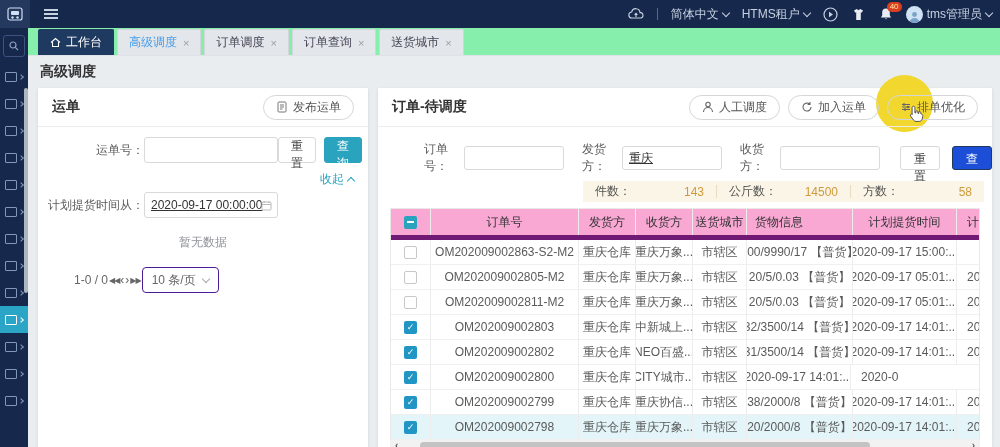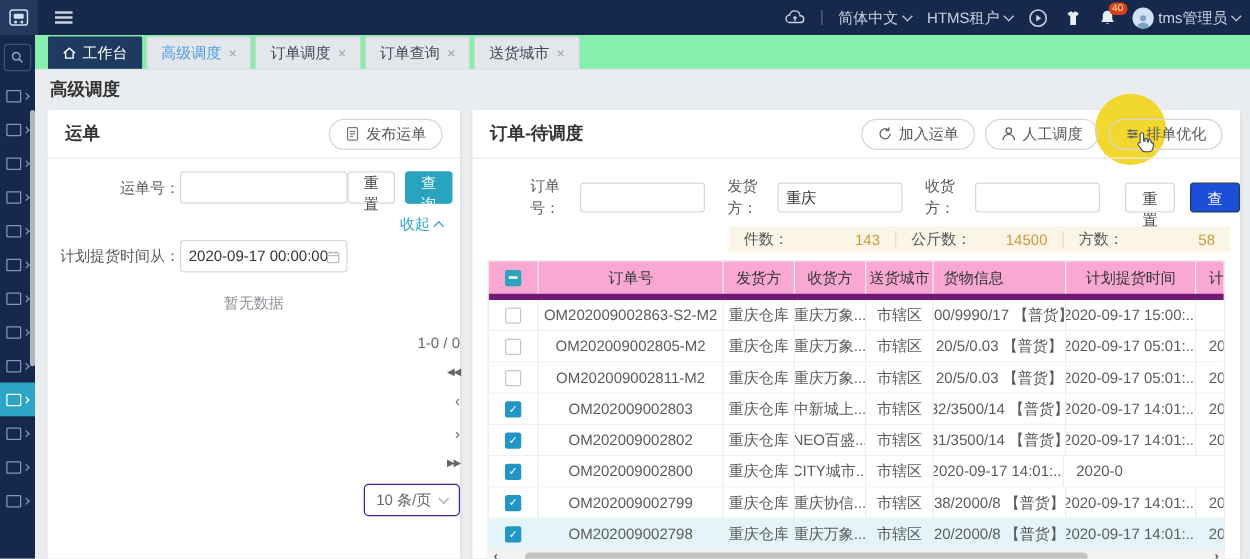--- a/index.html
+++ b/index.html
@@ -39,31 +39,31 @@
   .card{position:absolute;background:#fff;box-shadow:0 1px 3px rgba(0,0,0,.10);}
   .card-l{left:38px;top:88px;width:330px;bottom:0;}
   .card-r{left:378px;top:88px;width:614px;bottom:0;}
   .card-header{height:38px;display:flex;align-items:center;justify-content:space-between;padding:0 14px;border-bottom:1px solid #ececec;position:relative;z-index:2;}
   .card-title{font-weight:bold;font-size:14px;color:#333;}
   .pill-btn{display:inline-flex;align-items:center;gap:5px;border:1px solid #d4d7da;border-radius:13px;padding:0 12px;height:25px;font-size:12px;color:#555;background:transparent;cursor:pointer;white-space:nowrap;}
   .hdr-actions{display:flex;align-items:center;gap:8px;}
   
   .form-row{display:flex;align-items:center;padding:0 8px;margin-top:10px;}
   .f-label{width:98px;text-align:right;color:#5a5a5a;font-size:12px;flex-shrink:0;}
-  .text-input{height:24px;border:1px solid #d9d9d9;border-radius:3px;padding:0 6px;font-size:12px;color:#333;outline:none;background:#fff;font-family:inherit;}
+  .text-input{height:24px;border:1px solid #d9d9d9;border-radius:3px;padding:0 6px;font-size:12px;color:#333;outline:none;background:#fff;font-family:inherit;text-decoration:underline;}
   .w-input{width:120px;}
   .btn{height:26px;padding:0 12px;font-size:12px;border-radius:3px;cursor:pointer;font-family:inherit;}
   .btn.plain{background:#fff;border:1px solid #d9d9d9;color:#444;}
   .btn.teal{background:#2aa3bf;border:1px solid #2aa3bf;color:#fff;}
   .btn.navy{background:#1d4ed8;border:1px solid #1f3a5f;color:#fff;}
   .collapse-row{display:flex;justify-content:flex-end;align-items:center;gap:4px;margin:8px 14px 0;color:#2aa3bf;font-size:12px;cursor:pointer;}
   .date-wrap{position:relative;display:flex;align-items:center;}
   .date-wrap svg{position:absolute;right:6px;pointer-events:none;}
   .empty-text{text-align:center;color:#909399;font-size:12px;margin-top:16px;}
-  .pager{display:flex;align-items:flex-end;gap:12px;font-size:12px;color:#666;flex-direction:column;}
+  .pager{display:flex;align-items:center;gap:1px;font-size:12px;color:#666;}
   .pager-l{margin:16px 0 0 36px;}
   .pg-arrow{cursor:pointer;color:#666;}
   .pg-arrow.dbl{font-size:8px;letter-spacing:-1px;}
   .size-select{border:1px solid #4c1d95;border-radius:4px;height:24px;display:flex;align-items:center;gap:7px;padding:0 9px;color:#666;cursor:pointer;background:#fff;}
   .size-select .chev{color:#aaa;}
   
   .hl-circle{position:absolute;left:498px;top:-13px;width:57px;height:57px;border-radius:50%;background:#f2d72e;z-index:1;}
   .hand-cursor{position:absolute;left:531px;top:17px;z-index:3;}
   .r-filters{display:flex;align-items:center;margin-top:14px;padding-left:46px;gap:4px;color:#5a5a5a;position:relative;z-index:2;}
   .r-filters .text-input{height:22px;}
@@ -300,33 +300,33 @@
     <svg width="15" height="18" viewBox="0 0 15 18">
       <path d="M4.5 1.2c.8 0 1.4.6 1.4 1.4v5.2l.9.1V6.7c0-.6.5-1 1.1-1 .6 0 1 .4 1 1v1.5l.9.2V7.6c0-.6.5-1 1-1s1 .4 1 1v1.2l.8.3c.9.3 1.4 1.2 1.2 2.1l-.6 2.8c-.3 1.4-1.5 2.4-3 2.4H7c-1 0-1.9-.5-2.5-1.3L1.6 11c-.4-.5-.3-1.3.2-1.7.5-.4 1.2-.3 1.6.2l-.3-.4V2.6c0-.8.6-1.4 1.4-1.4z" fill="#fff" stroke="#444" stroke-width="0.9"></path>
     </svg>
   </div>
   <div class="card-header">
     <span class="card-title">订单-待调度</span>
     <span class="hdr-actions" id="action-slot">
         <button class="pill-btn">
           <span>
             <svg width="12" height="12" viewBox="0 0 12 12">
-              <path d="M10 6a4 4 0 11-1.2-2.8M9 1v2.4H6.6" fill="none" stroke="#666" stroke-width="1.1"></path>
+              <circle cx="6" cy="3.5" r="2.2" fill="none" stroke="#666" stroke-width="1.1"></circle>
+              <path d="M1.5 11a4.5 4.5 0 019 0" fill="none" stroke="#666" stroke-width="1.1"></path>
             </svg>
           </span>
-          <span>加入运单</span>
+          <span>人工调度</span>
         </button>
         <button class="pill-btn">
           <span>
             <svg width="12" height="12" viewBox="0 0 12 12">
-              <circle cx="6" cy="3.5" r="2.2" fill="none" stroke="#666" stroke-width="1.1"></circle>
-              <path d="M1.5 11a4.5 4.5 0 019 0" fill="none" stroke="#666" stroke-width="1.1"></path>
+              <path d="M10 6a4 4 0 11-1.2-2.8M9 1v2.4H6.6" fill="none" stroke="#666" stroke-width="1.1"></path>
             </svg>
           </span>
-          <span>人工调度</span>
+          <span>加入运单</span>
         </button>
         <button class="pill-btn">
           <span>
             <svg width="12" height="12" viewBox="0 0 12 12">
               <path d="M2 3.5h8M2 6h8M2 8.5h8" stroke="#666" stroke-width="1.1"></path>
               <circle cx="4" cy="3.5" r="1.2" fill="#666"></circle>
               <circle cx="8" cy="6" r="1.2" fill="#666"></circle>
               <circle cx="5" cy="8.5" r="1.2" fill="#666"></circle>
             </svg>
           </span>

